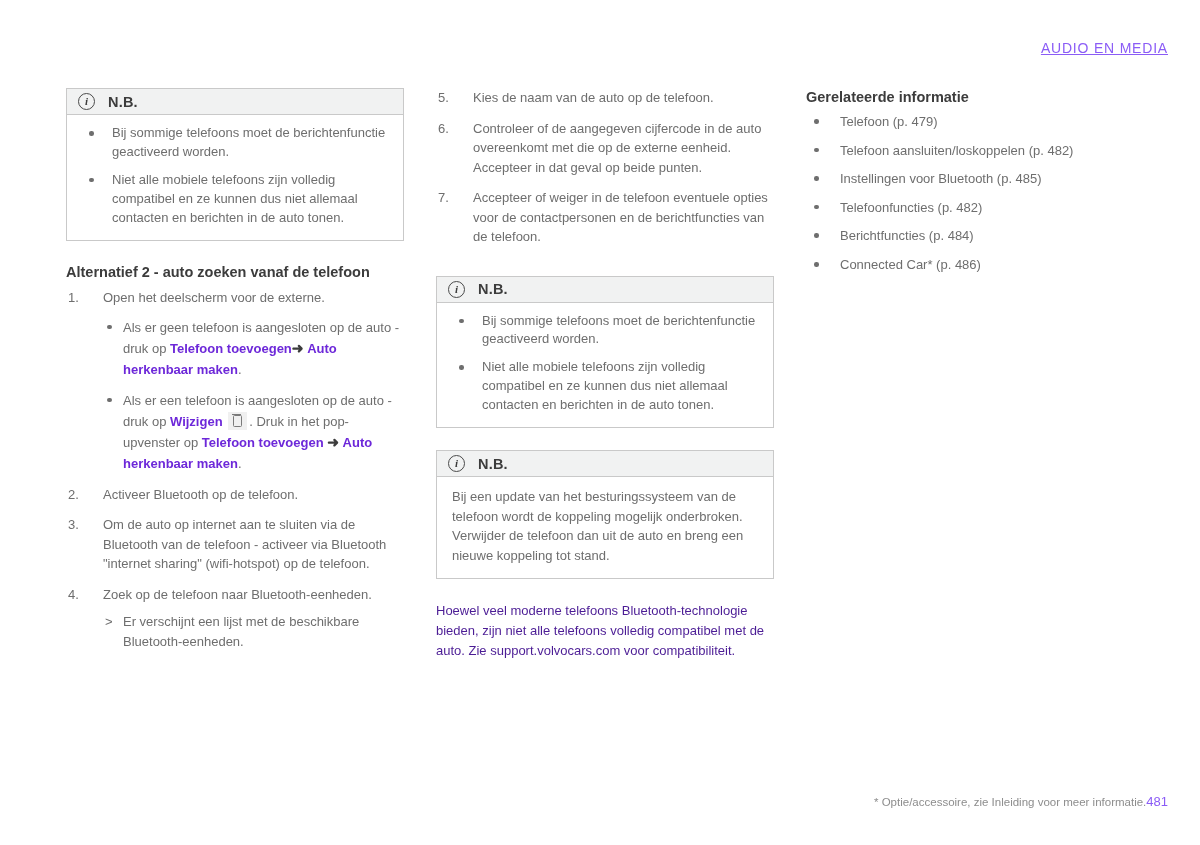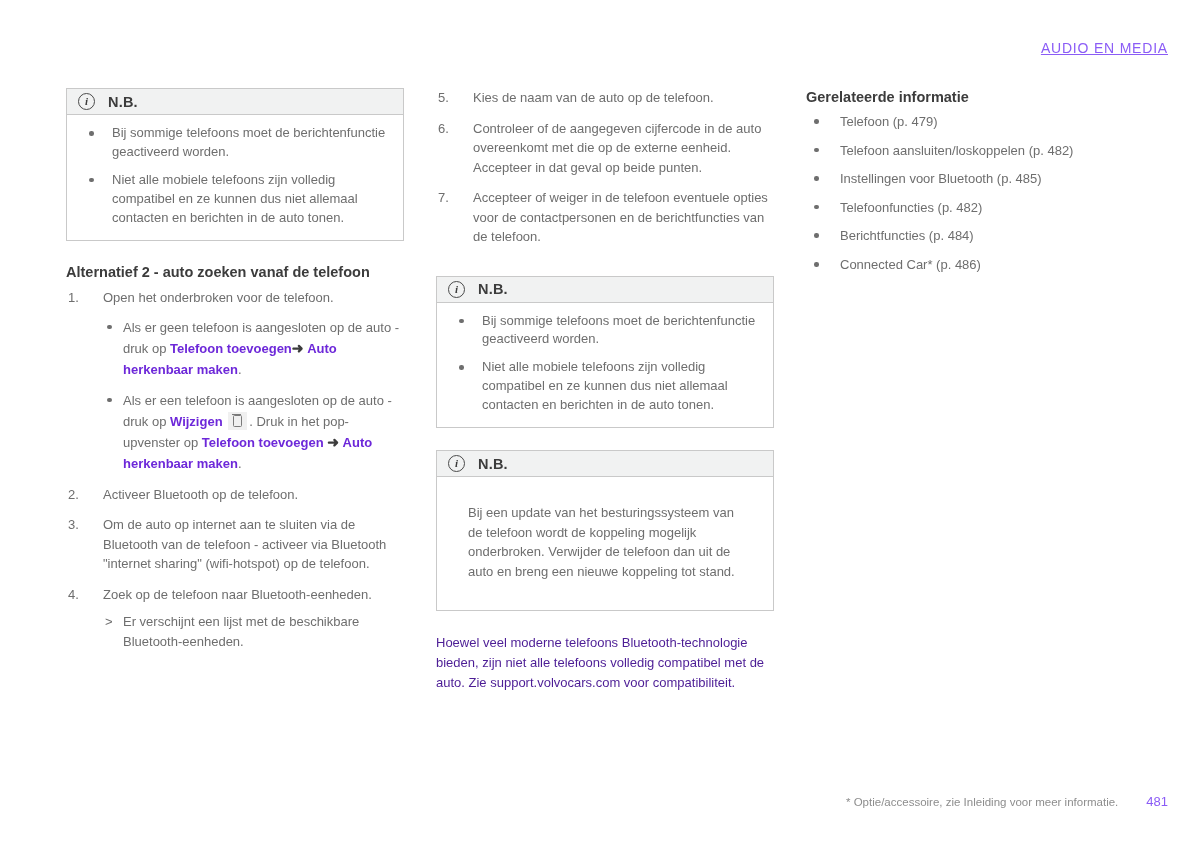--- a/index.html
+++ b/index.html
@@ -91,21 +91,21 @@
     font-weight: bold;
     color: #3c3c3c;
     letter-spacing: 0.2px;
   }
   .note-body {
     padding: 9px 14px 12px 14px;
     font-size: 13px;
     line-height: 1.5;
   }
   .note-body p {
-    margin: 17px;
+    margin: 1px;
   }
 
   
   ul.bul {
     list-style: none;
     margin: 0;
     padding: 0;
   }
   ul.bul > li {
     position: relative;
@@ -277,21 +277,21 @@
     border-radius: 50%;
   }
 
   
   .footer {
     position: absolute;
     bottom: 36px;
     right: 32px;
     display: flex;
     align-items: baseline;
-    gap: 28px;
+    gap: 0;
     font-size: 11.5px;
     color: #8d8d8d;
   }
   .footer .pageno {
     font-size: 13px;
     color: #8b5cf6;
   }
 
   .spacer-20 { height: 18px; }
 </style>
@@ -318,21 +318,21 @@
           </ul>
         </div>
       </div>
 
       <div class="h2">Alternatief 2 - auto zoeken vanaf de telefoon</div>
 
       <ol class="steps">
 
         <li>
           <span class="num">1.</span>
-          <span>Open het onderbroken voor de telefoon.</span>
+          <span>Open het deelscherm voor de externe.</span>
 
           <ul class="sub">
             <li>
               <span>Als er geen telefoon is aangesloten op de auto - druk op </span><strong class="menu">Telefoon toevoegen</strong><span class="arrow">➜</span> <strong class="menu">Auto herkenbaar maken</strong><span>.</span>
             </li>
             <li>
               <span>Als er een telefoon is aangesloten op de auto - druk op </span><strong class="menu">Wijzigen</strong> <span class="ui-glyph"></span><span>. Druk in het pop-upvenster op </span><strong class="menu">Telefoon toevoegen</strong>
               <span class="arrow">➜</span> <strong class="menu">Auto herkenbaar maken</strong><span>.</span>
             </li>
           </ul>

